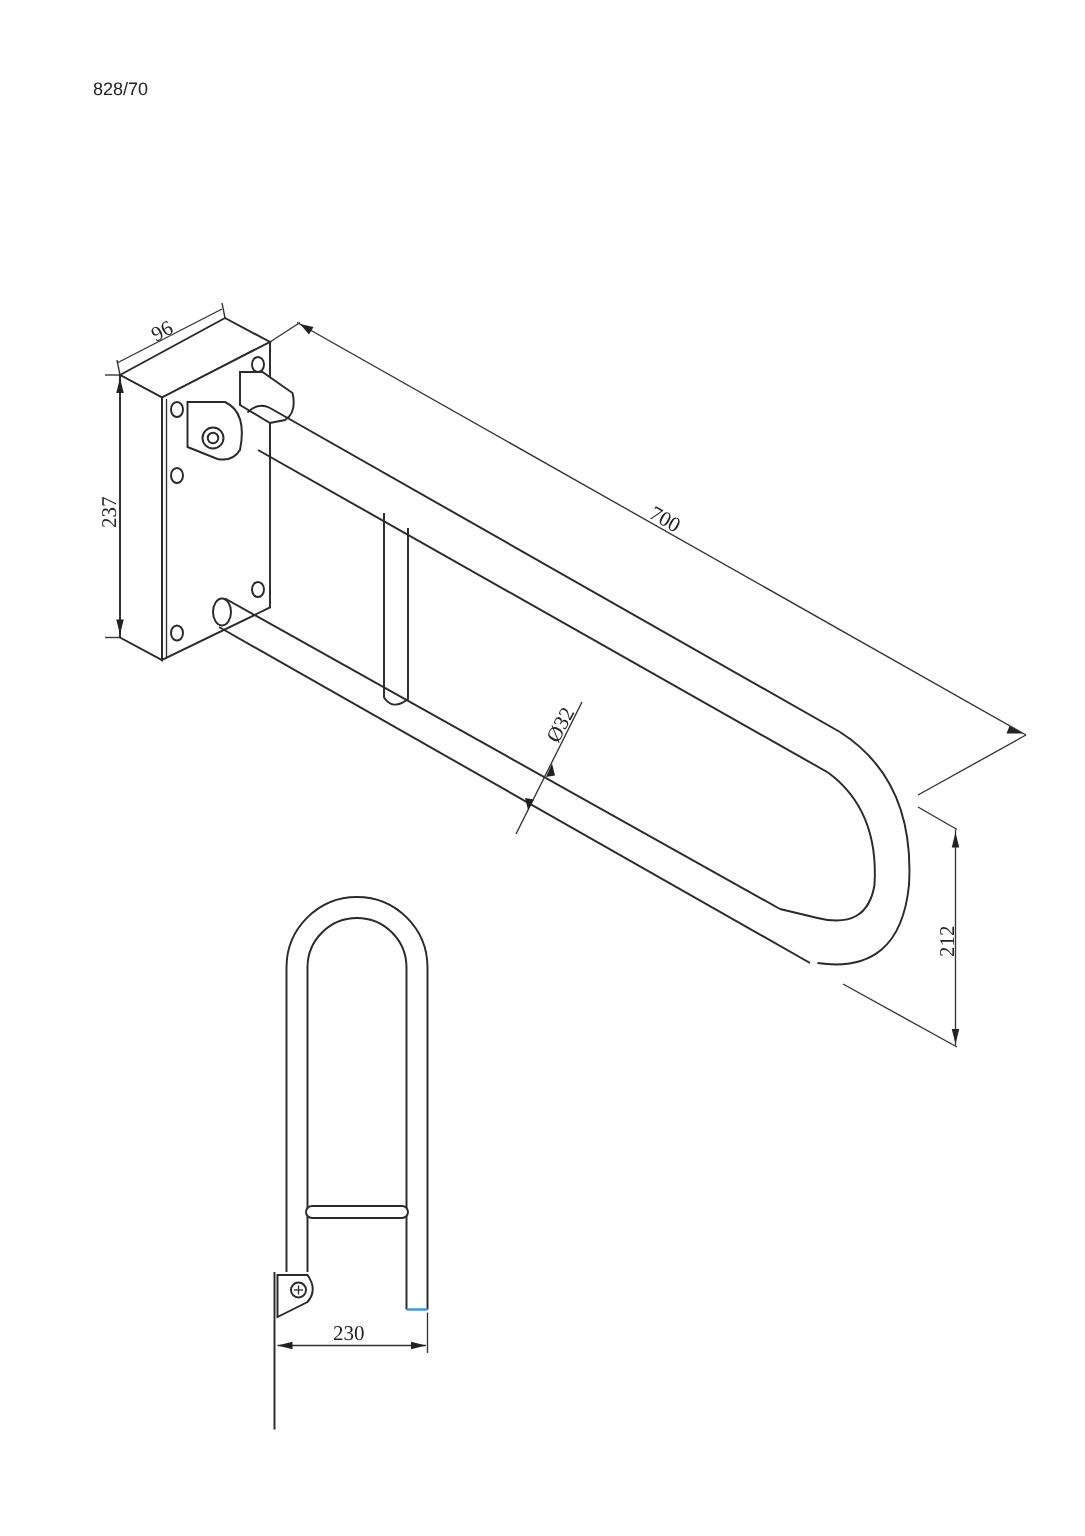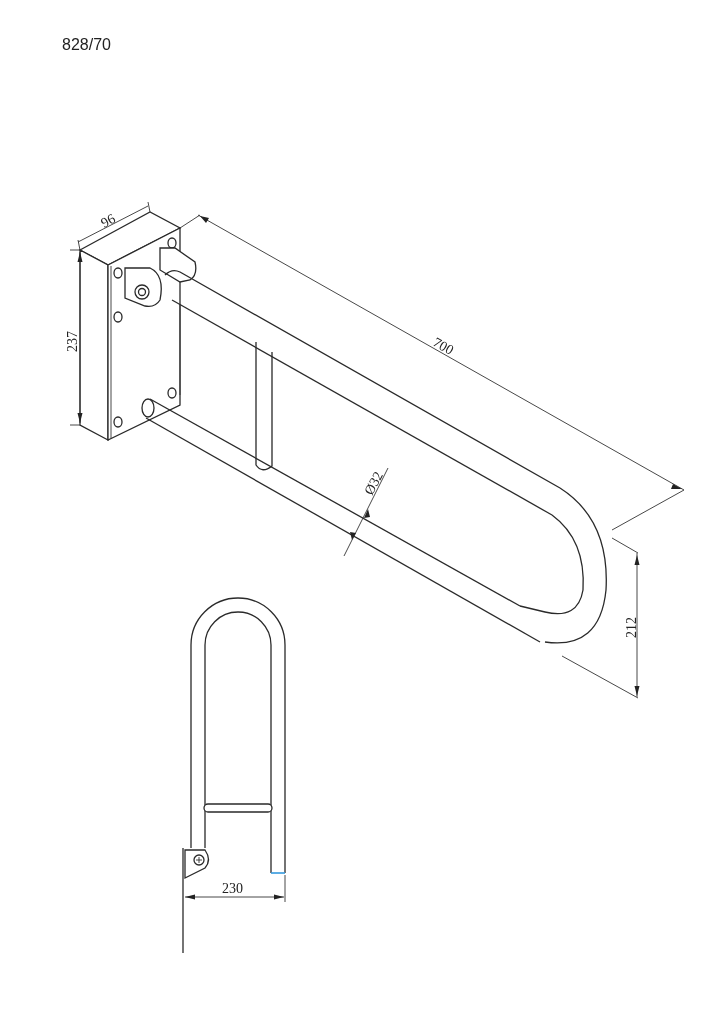--- a/index.html
+++ b/index.html
@@ -1,20 +1,20 @@
 <!DOCTYPE html>
 <html><head>
 <meta charset="utf-8">
 <style>
   html, body { margin: 0; padding: 0; background: #ffffff; }
   body { width: 723px; height: 1024px; position: relative; overflow: hidden; }
   .title {
-    position: absolute; left: 62px; top: 36px;
+    position: absolute; left: 62px; top: 52px;
     font-family: "Liberation Sans", "DejaVu Sans", sans-serif;
-    font-size: 16px; color: #222222;
+    font-size: 12px; color: #222222;
   }
   svg { position: absolute; left: 0; top: 0; }
   .ln { stroke: #2a2a2a; stroke-width: 1.3; fill: none; }
   .thin { stroke: #333333; stroke-width: 0.9; fill: none; }
   .fillw { fill: #ffffff; stroke: #2a2a2a; stroke-width: 1.3; }
   .dimtxt {
     font-family: "Liberation Serif", "DejaVu Serif", serif;
     font-size: 14px; fill: #222222;
   }
   .arrow { fill: #222222; stroke: none; }

